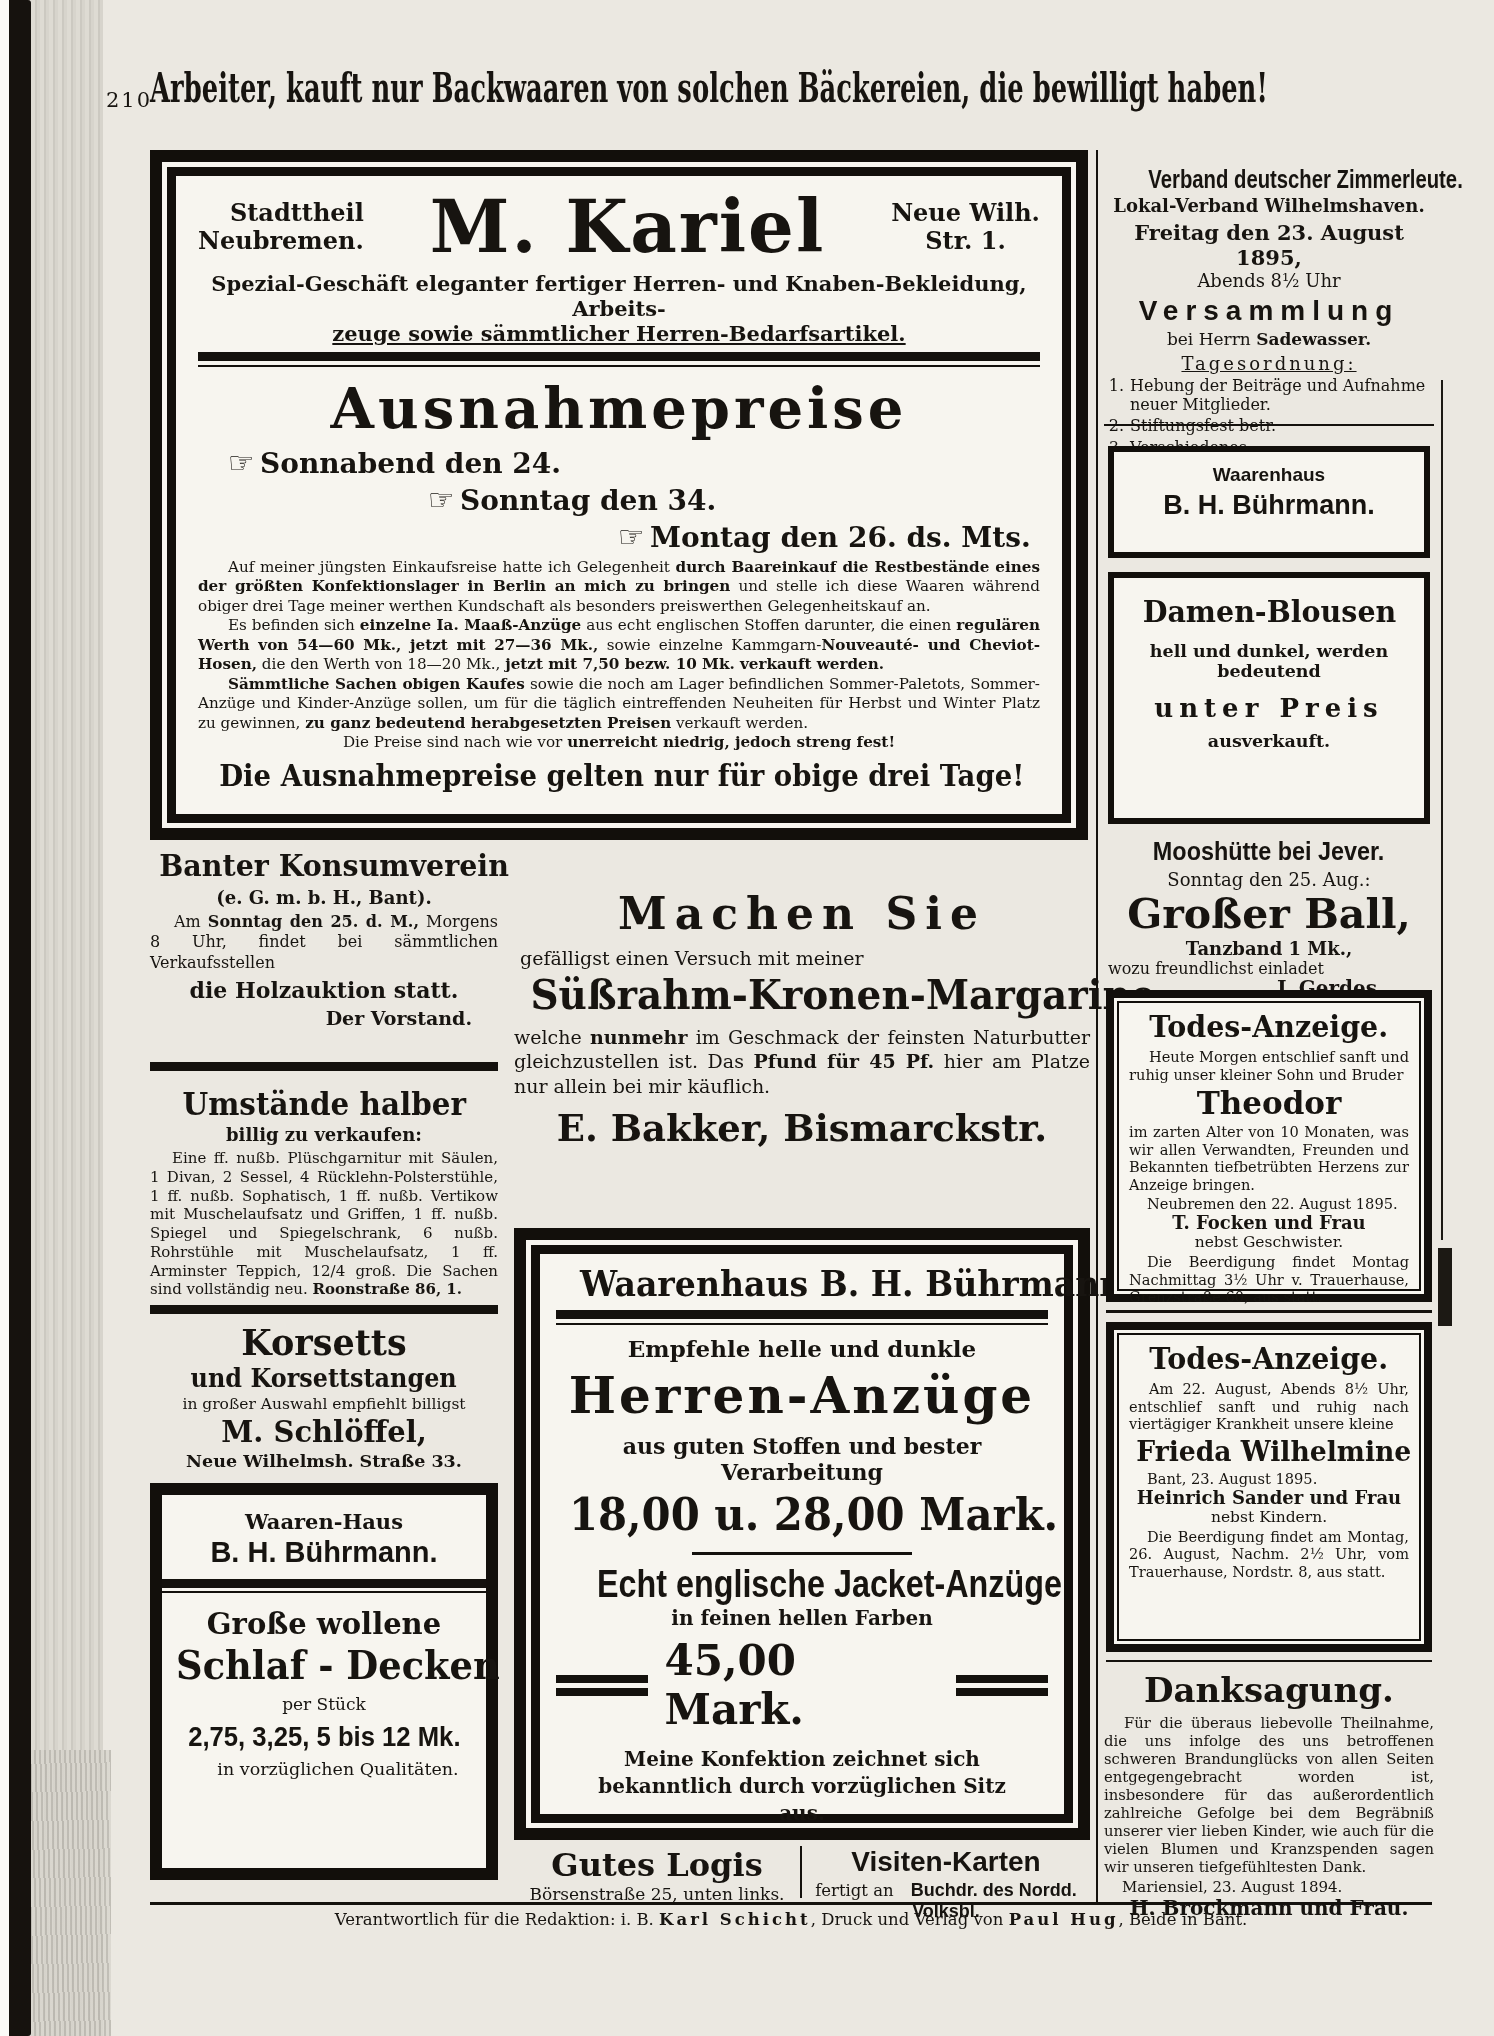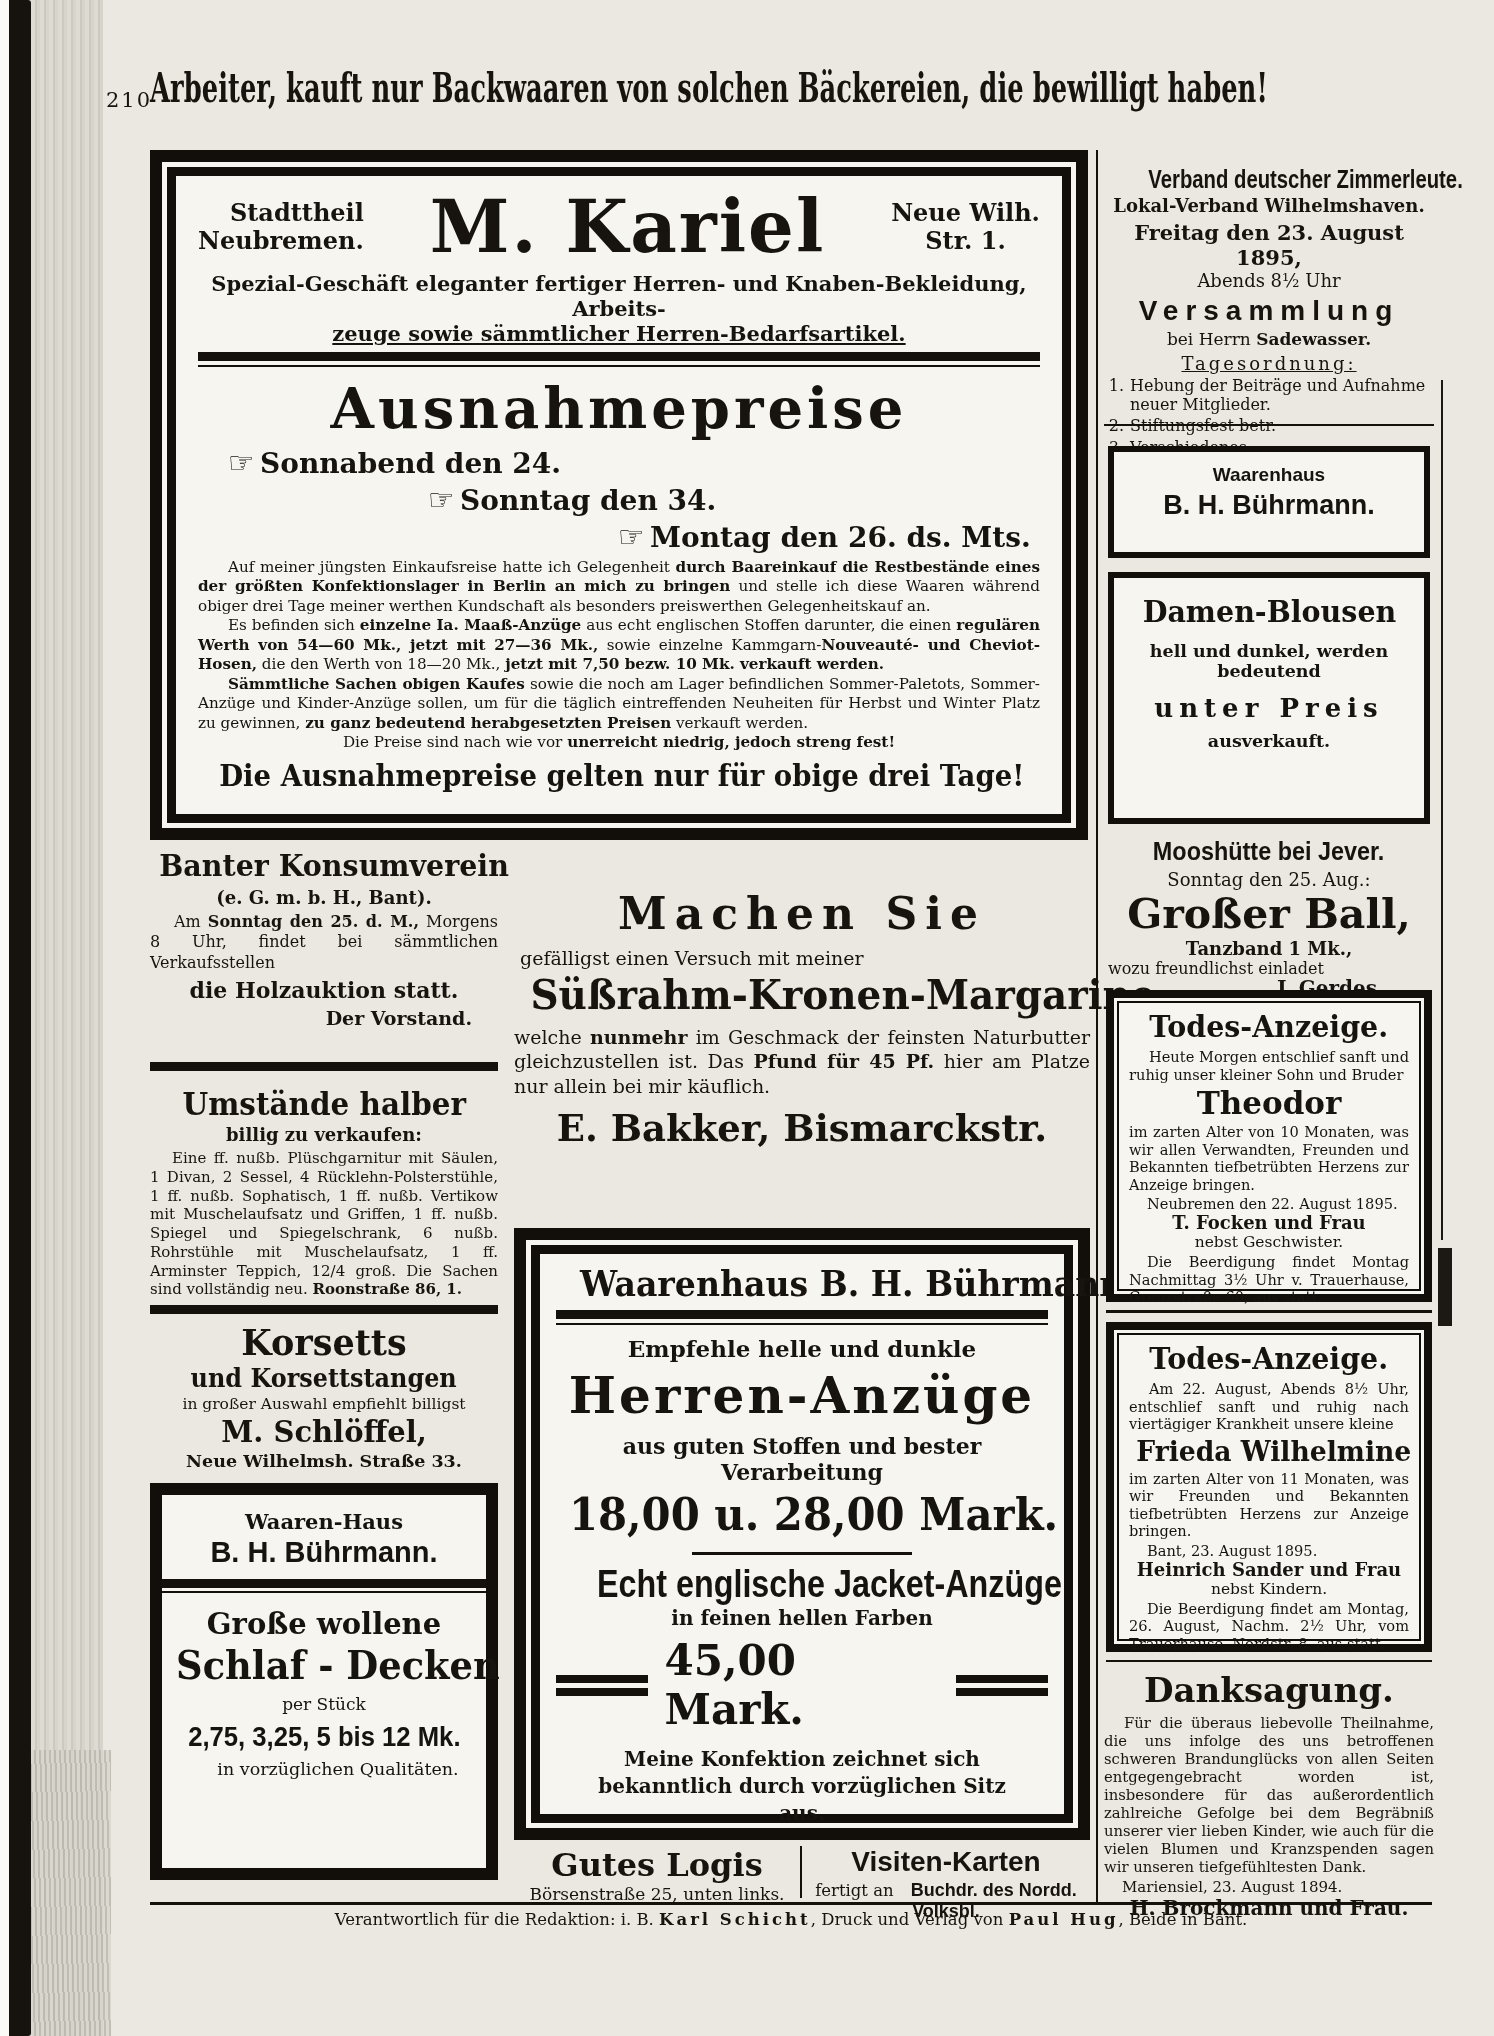--- a/index.html
+++ b/index.html
@@ -238,21 +238,20 @@
       <p class="jus rm" style="font-size:14.6px;line-height:1.2;text-indent:18px;margin-top:2px;">Die Beerdigung findet Montag Nachmittag 3½ Uhr v. Trauerhause, Grenzstraße 60, aus statt.</p>
     </div>
   </div>
   <div class="abs rule" style="left:1106px;top:1310px;width:326px;height:3px;"></div>
 
   <div class="abs tframe" style="left:1106px;top:1322px;width:326px;height:330px;">
     <div class="tinner">
       <div class="ctr"><span class="cx fr" style="--sx:.95;font-size:30px;">Todes-Anzeige.</span></div>
       <p class="jus rm" style="font-size:14.6px;line-height:1.2;text-indent:20px;margin-top:4px;">Am 22. August, Abends 8½ Uhr, entschlief sanft und ruhig nach viertägiger Krankheit unsere kleine</p>
       <div class="ctr" style="margin-top:2px;"><span class="cx fr" style="--sx:.95;font-size:28px;">Frieda Wilhelmine</span></div>
-      <p class="jus rm" style="font-size:14.6px;line-height:1.2;margin-top:2px;">im zarten Alter von 11 Monaten, was wir Freunden und Bekannten tiefbetrübten Herzens zur Anzeige bringen.</p>
       <div class="rm" style="font-size:14.6px;text-indent:18px;margin-top:2px;">Bant, 23. August 1895.</div>
       <div class="fr ctr" style="font-size:18px;">Heinrich Sander und Frau</div>
       <div class="rm ctr" style="font-size:15.5px;">nebst Kindern.</div>
       <p class="jus rm" style="font-size:14.6px;line-height:1.2;text-indent:18px;margin-top:2px;">Die Beerdigung findet am Montag, 26. August, Nachm. 2½ Uhr, vom Trauerhause, Nordstr. 8, aus statt.</p>
     </div>
   </div>
   <div class="abs rule" style="left:1106px;top:1660px;width:326px;height:2px;"></div>
 
   <div class="abs" style="left:1104px;top:1670px;width:330px;">
     <div class="fr ctr" style="font-size:34px;">Danksagung.</div>

